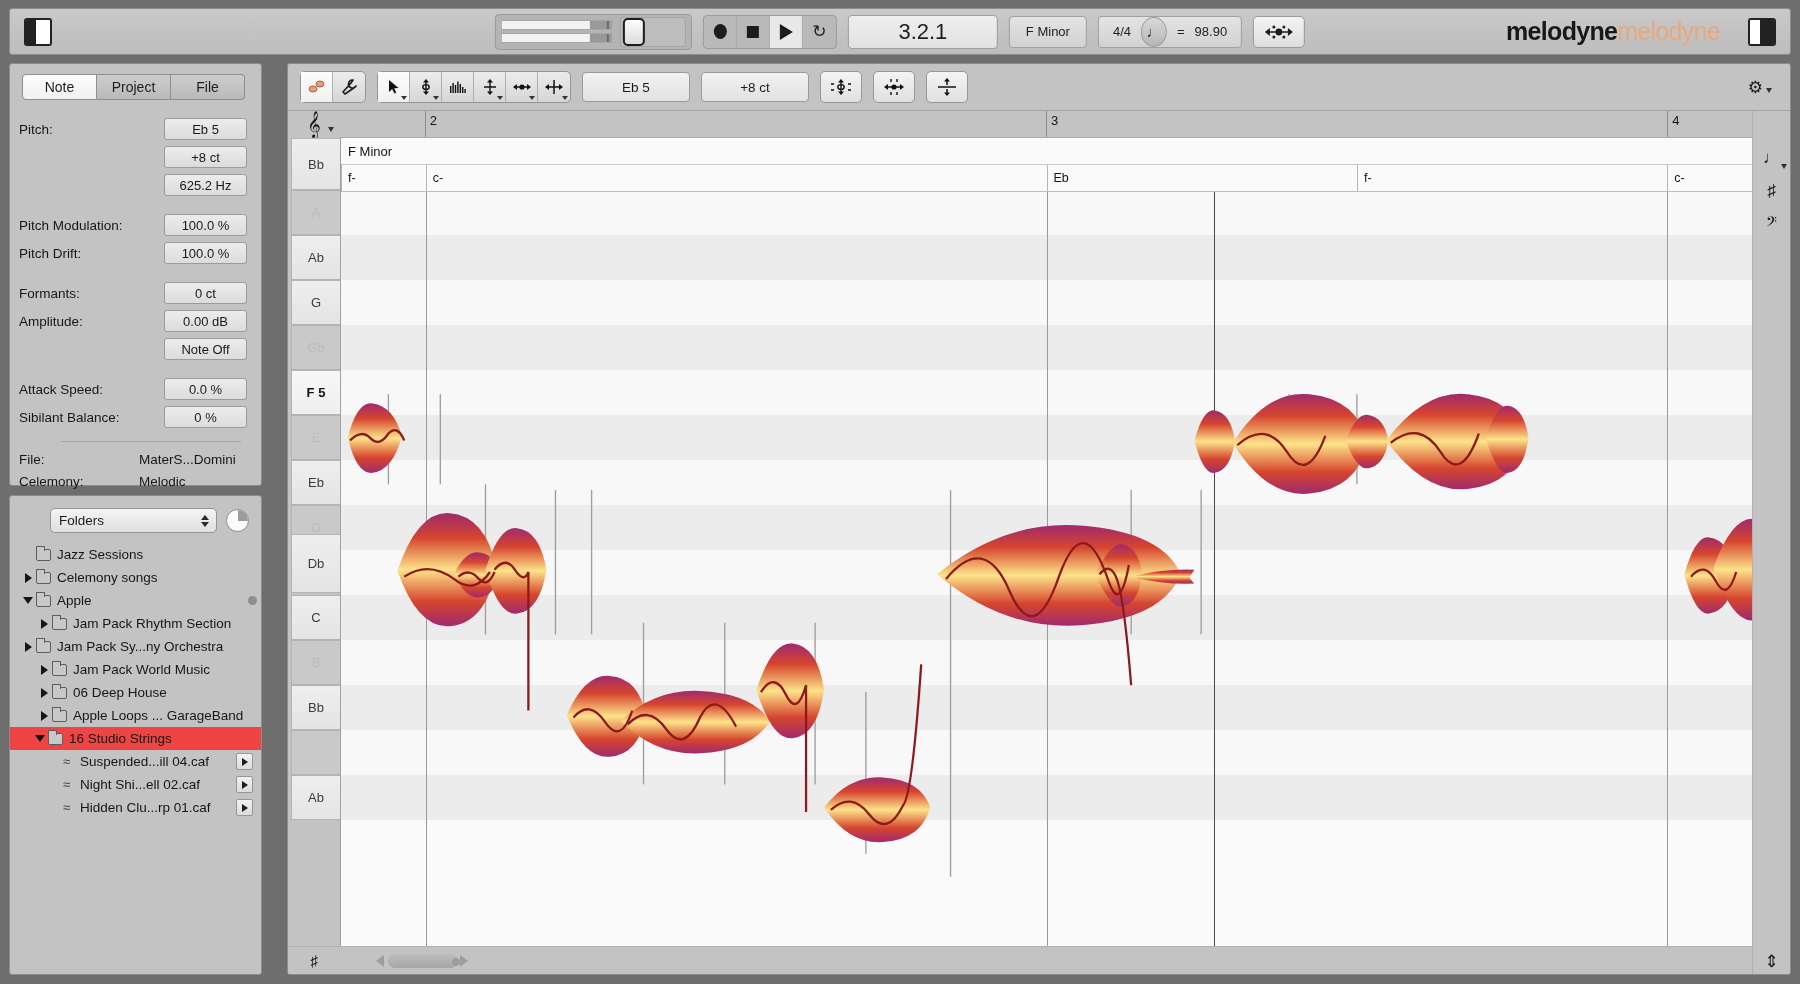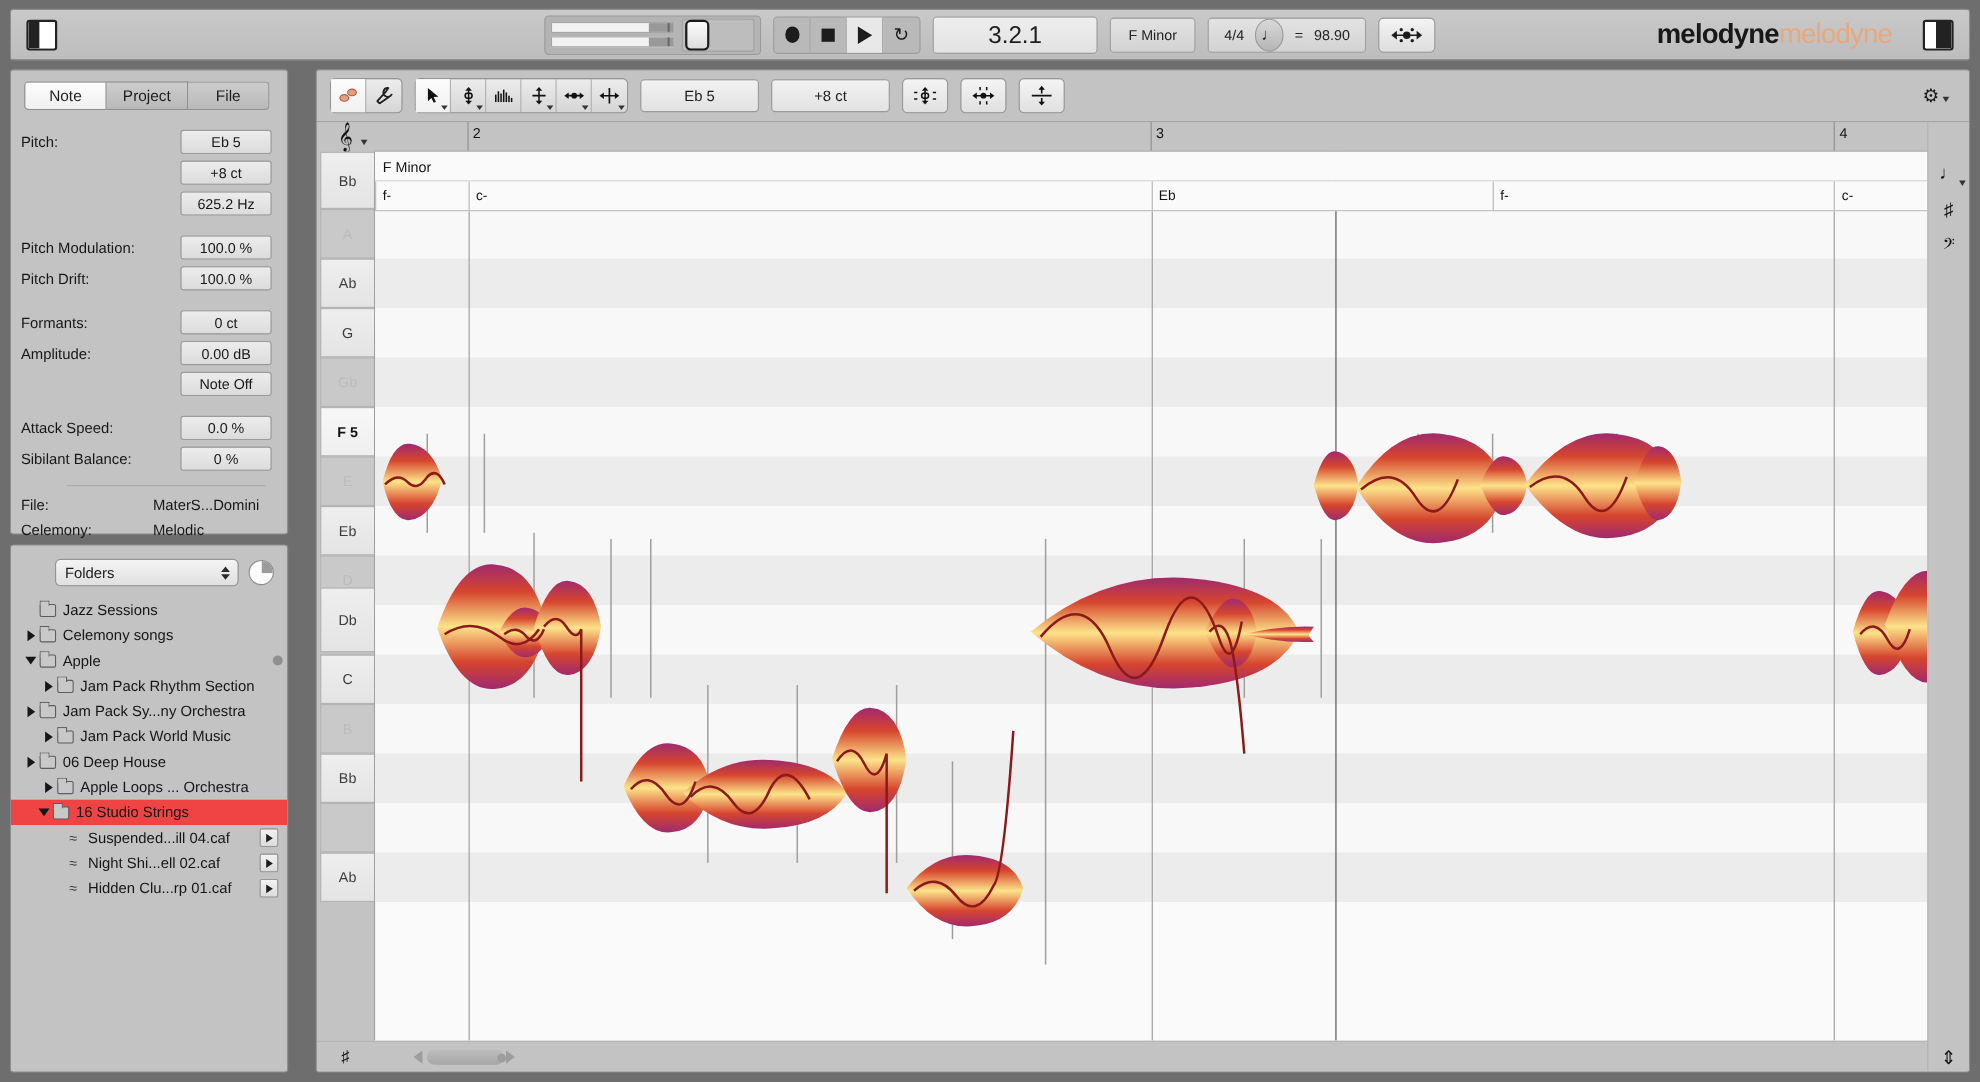--- a/index.html
+++ b/index.html
@@ -617,33 +617,33 @@
             <span class="folder"></span>
             <span>Jam Pack Sy...ny Orchestra</span>
           </div>
           <div class="trow" style="padding-left:26px">
             <span class="tw">
                 <i class="closed"></i>
               </span>
             <span class="folder"></span>
             <span>Jam Pack World Music</span>
           </div>
-          <div class="trow" style="padding-left:10px">
-            <span class="tw">
-                <i class="closed"></i>
-              </span>
-            <span class="folder"></span>
-            <span>06 Deep House</span>
-          </div>
           <div class="trow" style="padding-left:26px">
             <span class="tw">
                 <i class="closed"></i>
               </span>
             <span class="folder"></span>
-            <span>Apple Loops ... Orchestra</span>
+            <span>06 Deep House</span>
+          </div>
+          <div class="trow" style="padding-left:26px">
+            <span class="tw">
+                <i class="closed"></i>
+              </span>
+            <span class="folder"></span>
+            <span>Apple Loops ... GarageBand</span>
           </div>
           <div class="trow sel" style="padding-left:22px">
             <span class="tw">
                 <i class="open"></i>
               </span>
             <span class="folder"></span>
             <span>16 Studio Strings</span>
           </div>
           <div class="trow" style="padding-left:48px">
             <span class="wav">≈</span>

